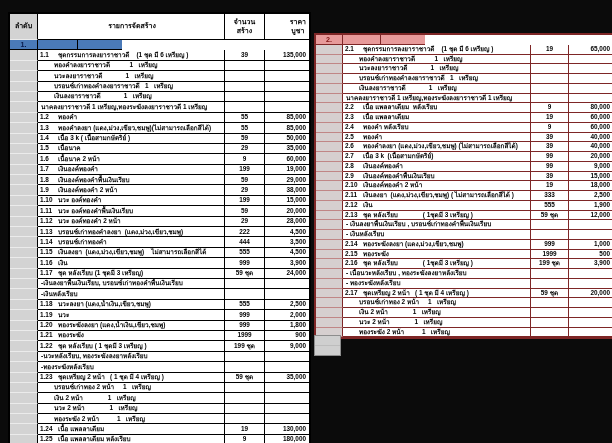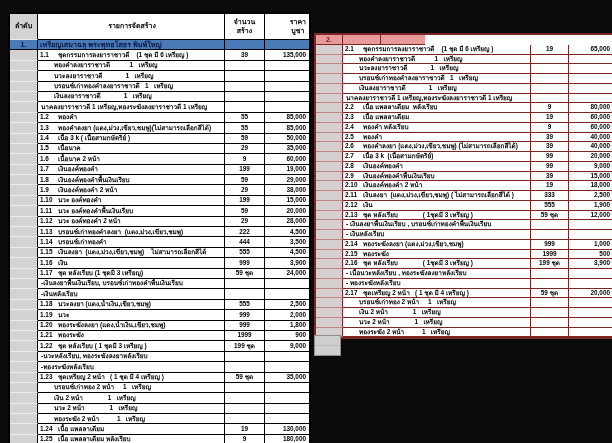--- a/index.html
+++ b/index.html
@@ -84,21 +84,20 @@
       <div class="hcell c-seq">ลำดับ</div>
       <div class="hcell c-item">รายการจัดสร้าง</div>
       <div class="hcell c-qty">จำนวน
 สร้าง</div>
       <div class="hcell c-price">ราคา
 บูชา</div>
     </div>
     <div class="tbody">
         <div class="row section">
           <div class="cell c-seq">1.</div>
-          <div class="cell c-item">เหรียญเสมาฉลุ พระพุทธโสธร พิมพ์ใหญ่</div>
           <div class="cell c-qty"></div>
           <div class="cell c-price"></div>
         </div>
         <div class="row item">
           <div class="cell c-seq"></div>
           <div class="cell c-item"><span class="no">1.1</span><span>ชุดกรรมการลงยาราชาวดี    (1 ชุด มี 6 เหรียญ )</span></div>
           <div class="cell c-qty">39</div>
           <div class="cell c-price">135,000</div>
         </div>
         <div class="row sub">

